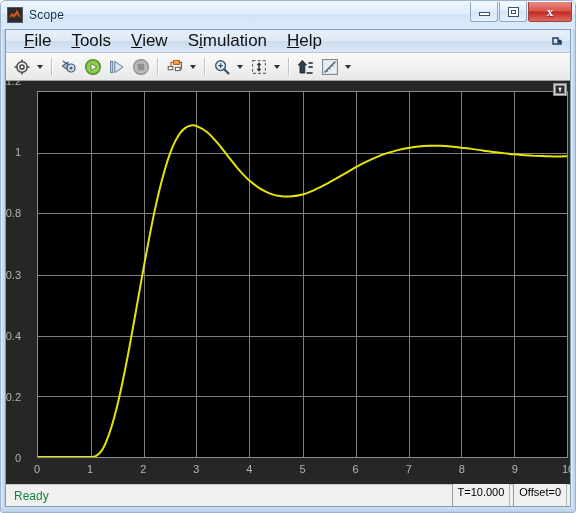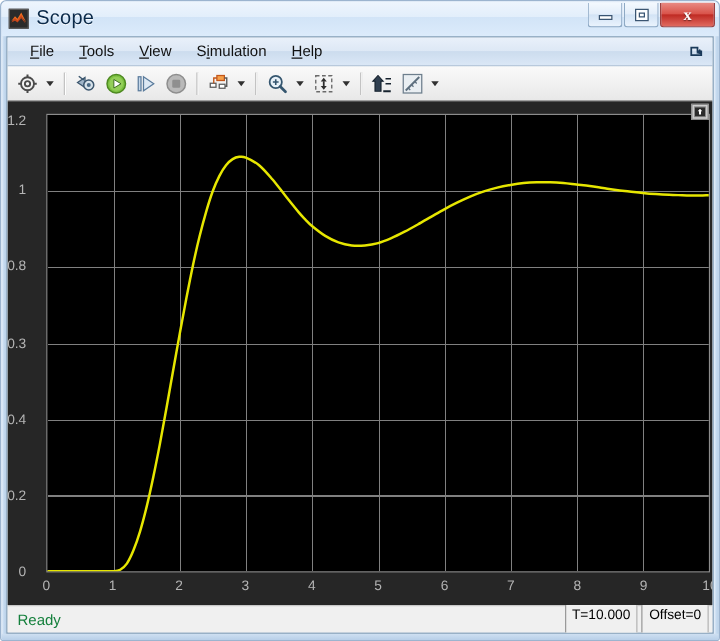--- a/index.html
+++ b/index.html
@@ -52,21 +52,21 @@
     margin-right: 6px;
     border: 1px solid #5a5a5a;
     background: #2b2b2b;
     box-sizing: border-box;
     position: relative;
     overflow: hidden;
     flex: 0 0 auto;
   }
   #app-icon svg { display: block; }
   #window-title {
-    font-size: 16px;
+    font-size: 12px;
     color: #0b2a4a;
     letter-spacing: .2px;
     text-shadow: 0 1px 0 rgba(255,255,255,.85);
   }
   #window-controls {
     position: absolute;
     right: 3px; top: 1px;
     display: flex;
     align-items: flex-start;
   }
@@ -133,21 +133,21 @@
     background: linear-gradient(to bottom, #e9f0fa 0%, #dde8f5 50%, #ccdcee 51%, #dae7f6 100%);
     border-bottom: 1px solid #b8c9dc;
     display: flex;
     align-items: center;
     padding-left: 8px;
     position: relative;
     flex: 0 0 auto;
     box-sizing: border-box;
   }
   .menu-item {
-    font-size: 12px;
+    font-size: 17px;
     color: #111;
     padding: 2px 10px;
     cursor: default;
     white-space: nowrap;
   }
   .menu-item u { text-decoration: underline; }
   #menu-undock {
     position: absolute;
     right: 6px; top: 4px;
     width: 14px; height: 14px;
@@ -441,21 +441,21 @@
         </svg>
       </div>
 
       <div id="y-axis-labels">
           <div class="axis-label ytick" style="top: 377px;">0</div>
           <div class="axis-label ytick" style="top: 315.833px; padding-left: 28px;">0.2</div>
           <div class="axis-label ytick" style="top: 254.667px; padding-left: 40px;">0.4</div>
           <div class="axis-label ytick" style="top: 193.5px;">0.3</div>
           <div class="axis-label ytick" style="top: 132.333px; margin-left: 45px;">0.8</div>
           <div class="axis-label ytick" style="top: 71.1667px;">1</div>
-          <div class="axis-label ytick" style="top: 16px;">1.2</div>
+          <div class="axis-label ytick" style="top: 0;">1.2</div>
         </div>
       <div id="x-axis-labels">
           <div class="axis-label xtick" style="left: 31px; top: 382px;">0</div>
           <div class="axis-label xtick" style="left: 84.1px; top: 382px;">1</div>
           <div class="axis-label xtick" style="left: 137.2px; top: 382px;">2</div>
           <div class="axis-label xtick" style="left: 190.3px; top: 382px;">3</div>
           <div class="axis-label xtick" style="left: 243.4px; top: 382px;">4</div>
           <div class="axis-label xtick" style="left: 296.5px; top: 382px;">5</div>
           <div class="axis-label xtick" style="left: 349.6px; top: 382px;">6</div>
           <div class="axis-label xtick" style="left: 402.7px; top: 382px;">7</div>

